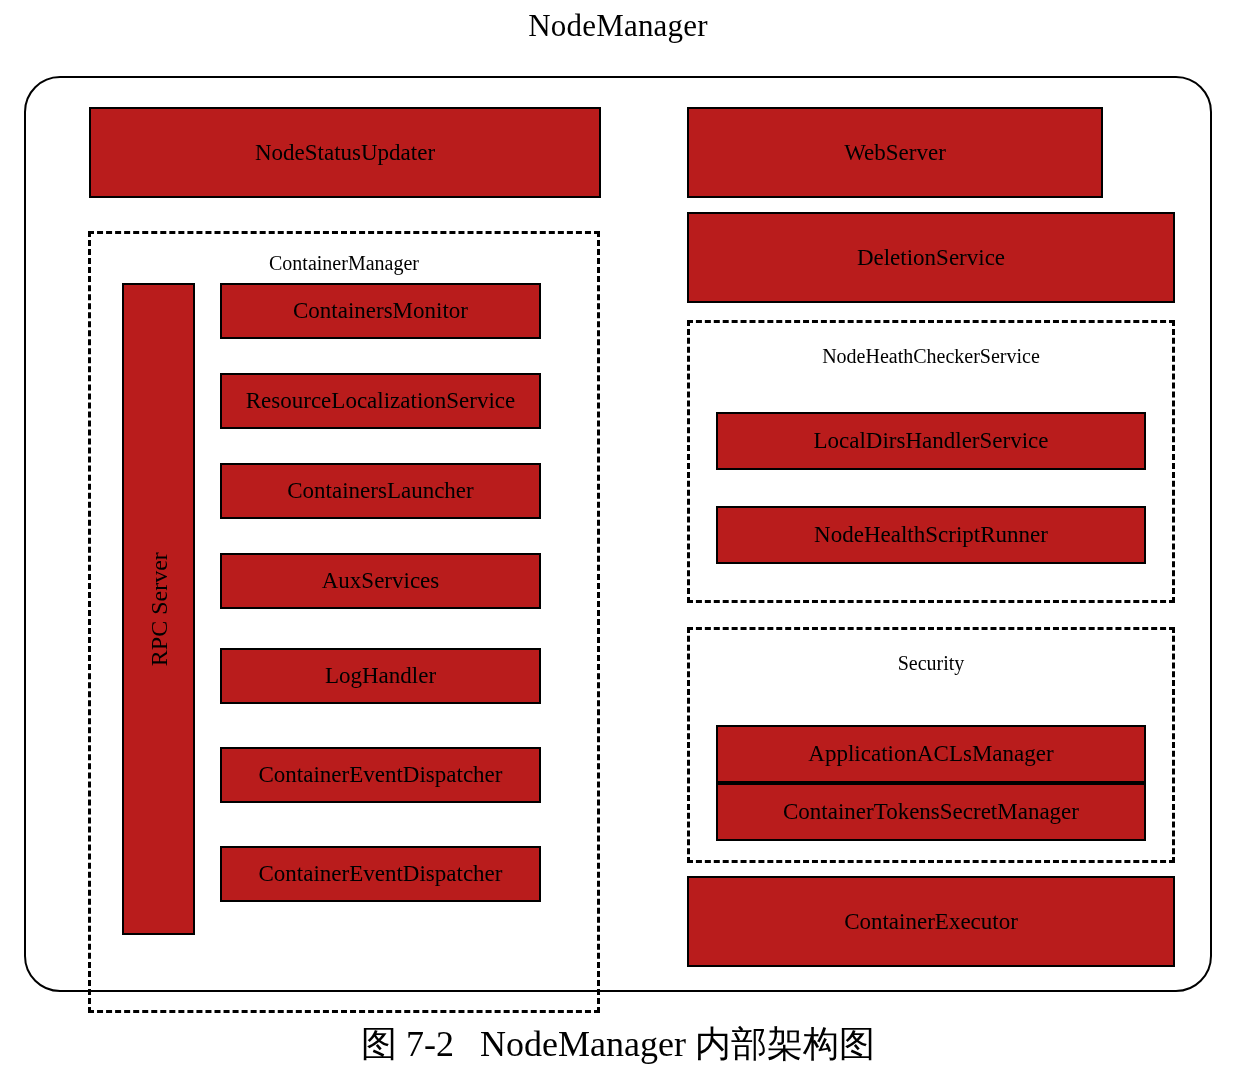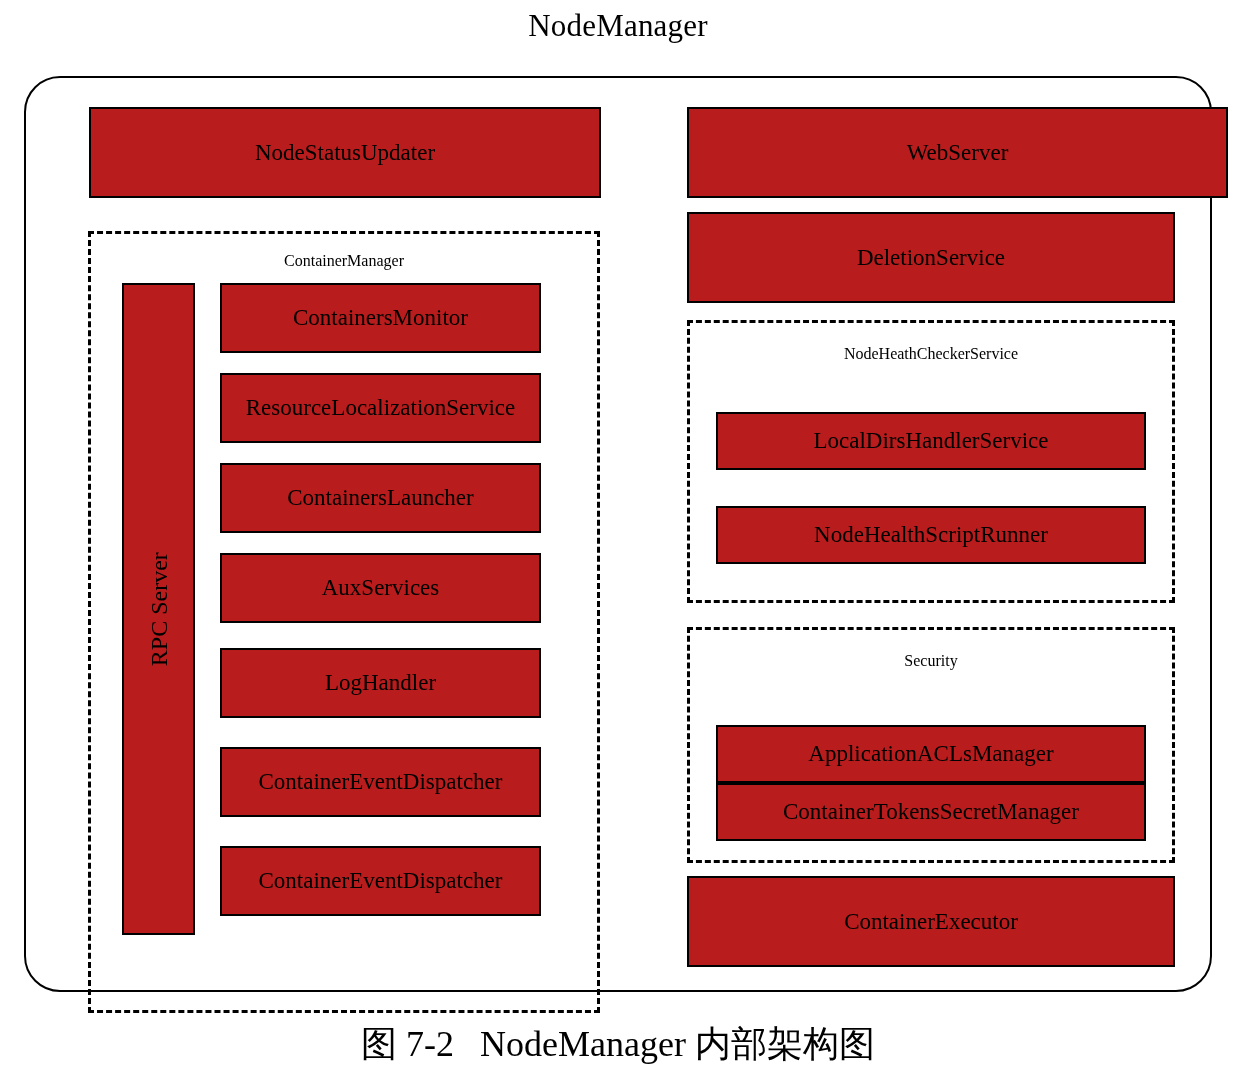--- a/index.html
+++ b/index.html
@@ -53,21 +53,21 @@
     border: 3px dashed #000;
     box-sizing: border-box;
     background: transparent;
   }
 
   .group-label {
     position: absolute;
     left: 0;
     width: 100%;
     text-align: center;
-    font-size: 16px;
+    font-size: 20px;
   }
 
   .box-label {
     font-size: 23px;
     line-height: 1.1;
     white-space: nowrap;
   }
 
   
   #node-status-updater {
@@ -83,26 +83,26 @@
     left: 96px; top: 205px; width: 73px; height: 652px;
   }
   #rpc-server-box .box-label {
     transform: rotate(-90deg);
     font-size: 24px;
   }
 
   .cm-service {
     left: 194px;
     width: 321px;
-    height: 70px;
+    height: 56px;
   }
 
   
   #web-server {
-    left: 661px; top: 29px; width: 541px; height: 91px;
+    left: 661px; top: 29px; width: 416px; height: 91px;
   }
   #deletion-service {
     left: 661px; top: 134px; width: 488px; height: 91px;
   }
   #health-group {
     left: 661px; top: 242px; width: 488px; height: 283px;
   }
   #health-group-label { top: 22px; }
   #local-dirs-handler {
     left: 690px; top: 334px; width: 430px; height: 58px;

